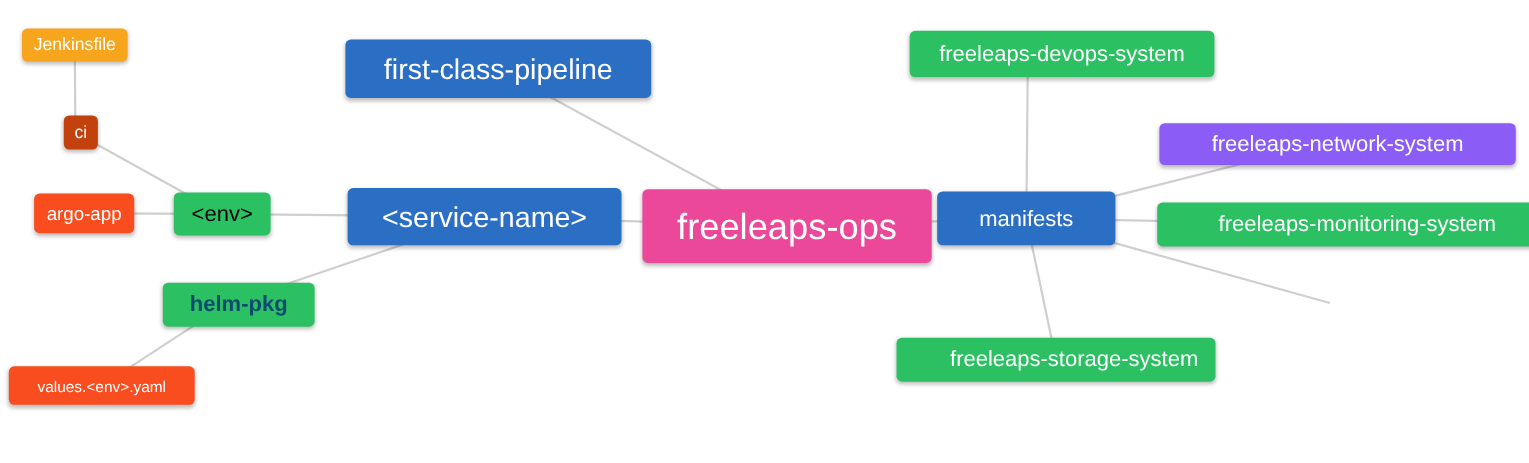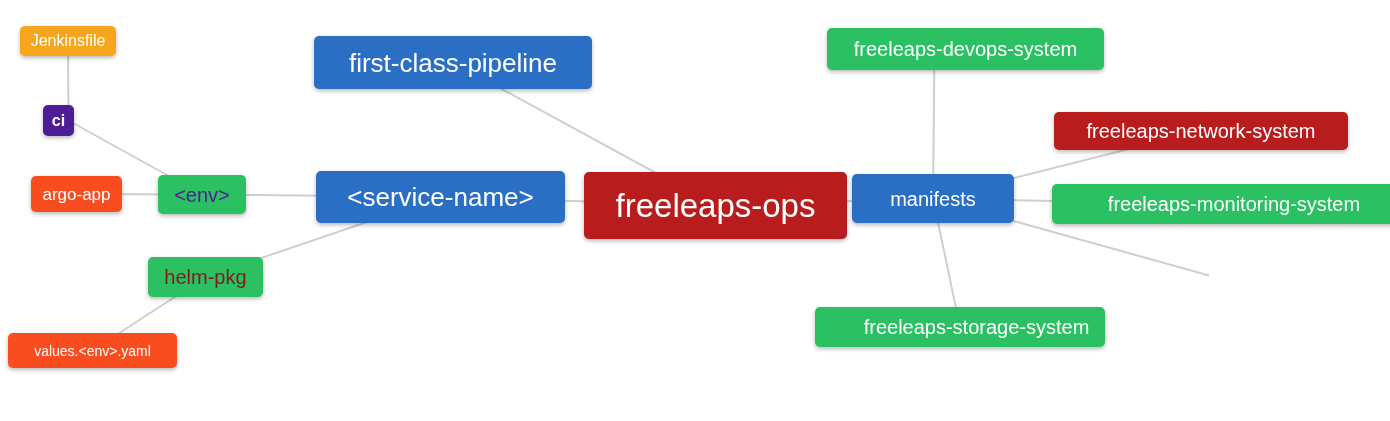--- a/index.html
+++ b/index.html
@@ -53,27 +53,27 @@
       <line x1="453" y1="62.5" x2="715.5" y2="205.5" stroke="#cfcfcf" stroke-width="2"></line>
       <line x1="440.5" y1="197" x2="715.5" y2="205.5" stroke="#cfcfcf" stroke-width="2"></line>
       <line x1="715.5" y1="205.5" x2="933" y2="198.5" stroke="#cfcfcf" stroke-width="2"></line>
       <line x1="933" y1="198.5" x2="934.5" y2="47" stroke="#cfcfcf" stroke-width="2"></line>
       <line x1="933" y1="198.5" x2="1200" y2="131" stroke="#cfcfcf" stroke-width="2"></line>
       <line x1="933" y1="198.5" x2="1212" y2="204" stroke="#cfcfcf" stroke-width="2"></line>
       <line x1="933" y1="198.5" x2="1209" y2="275.5" stroke="#cfcfcf" stroke-width="2"></line>
       <line x1="933" y1="198.5" x2="960" y2="327" stroke="#cfcfcf" stroke-width="2"></line>
     </svg>
 
-<div class="node" style="left: 584px; top: 172px; width: 263px; height: 67px; font-size: 33px; background: #b91c1c; color: rgb(255, 255, 255);">freeleaps-ops</div>
+<div class="node" style="left: 584px; top: 172px; width: 263px; height: 67px; font-size: 33px; background: #ec4899; color: rgb(255, 255, 255);">freeleaps-ops</div>
     <div class="node" style="left: 316px; top: 171px; width: 249px; height: 52px; font-size: 26px; background: rgb(43, 111, 197); color: rgb(255, 255, 255);">&lt;service-name&gt;</div>
     <div class="node" style="left: 314px; top: 36px; width: 278px; height: 53px; font-size: 26px; background: rgb(43, 111, 197); color: rgb(255, 255, 255);">first-class-pipeline</div>
     <div class="node" style="left: 852px; top: 174px; width: 162px; height: 49px; font-size: 20px; background: rgb(43, 111, 197); color: rgb(255, 255, 255);">manifests</div>
-    <div class="node" style="left: 158px; top: 175px; width: 88px; height: 39px; font-size: 20px; background: rgb(43, 193, 99); color: #4c1d95;">&lt;env&gt;</div>
-    <div class="node" style="left: 148px; top: 257px; width: 115px; height: 40px; font-size: 20px; background: rgb(43, 193, 99); color: #7f1d1d;">helm-pkg</div>
+    <div class="node" style="left: 158px; top: 175px; width: 88px; height: 39px; font-size: 20px; background: rgb(43, 193, 99); color: #000000;">&lt;env&gt;</div>
+    <div class="node" style="left: 148px; top: 257px; width: 138px; height: 40px; font-size: 20px; background: rgb(43, 193, 99); color: #0c4a6e; font-weight: bold;">helm-pkg</div>
     <div class="node" style="left: 796px; top: 28px; width: 277px; height: 42px; font-size: 20px; background: rgb(43, 193, 99); color: rgb(255, 255, 255); margin-left: 31px;">freeleaps-devops-system</div>
-    <div class="node" style="left: 1054px; top: 112px; width: 294px; height: 38px; font-size: 20px; background: #b91c1c; color: rgb(255, 255, 255);">freeleaps-network-system</div>
+    <div class="node" style="left: 1054px; top: 112px; width: 324px; height: 38px; font-size: 20px; background: #8b5cf6; color: rgb(255, 255, 255);">freeleaps-network-system</div>
     <div class="node" style="left: 1052px; top: 184px; width: 364px; height: 40px; font-size: 20px; background: rgb(43, 193, 99); color: rgb(255, 255, 255);">freeleaps-monitoring-system</div>
     <div class="node" style="left: 815px; top: 307px; width: 290px; height: 40px; font-size: 20px; background: rgb(43, 193, 99); color: rgb(255, 255, 255); padding-left: 33px;">freeleaps-storage-system</div>
-    <div class="node" style="left: 43px; top: 105px; width: 31px; height: 31px; font-size: 16px; background: #4c1d95; color: rgb(255, 255, 255); font-weight: bold;">ci</div>
+    <div class="node" style="left: 58px; top: 105px; width: 31px; height: 31px; font-size: 16px; background: #c2410c; color: rgb(255, 255, 255);">ci</div>
     <div class="node" style="left: 31px; top: 176px; width: 91px; height: 36px; font-size: 17px; background: rgb(249, 77, 32); color: rgb(255, 255, 255);">argo-app</div>
     <div class="node" style="left: 8px; top: 333px; width: 169px; height: 35px; font-size: 14px; background: rgb(249, 77, 32); color: rgb(255, 255, 255);">values.&lt;env&gt;.yaml</div>
     <div class="node" style="left: 20px; top: 26px; width: 96px; height: 30px; font-size: 16px; background: rgb(248, 165, 30); color: rgb(255, 255, 255);">Jenkinsfile</div>
   </div>
 
 </body></html>

